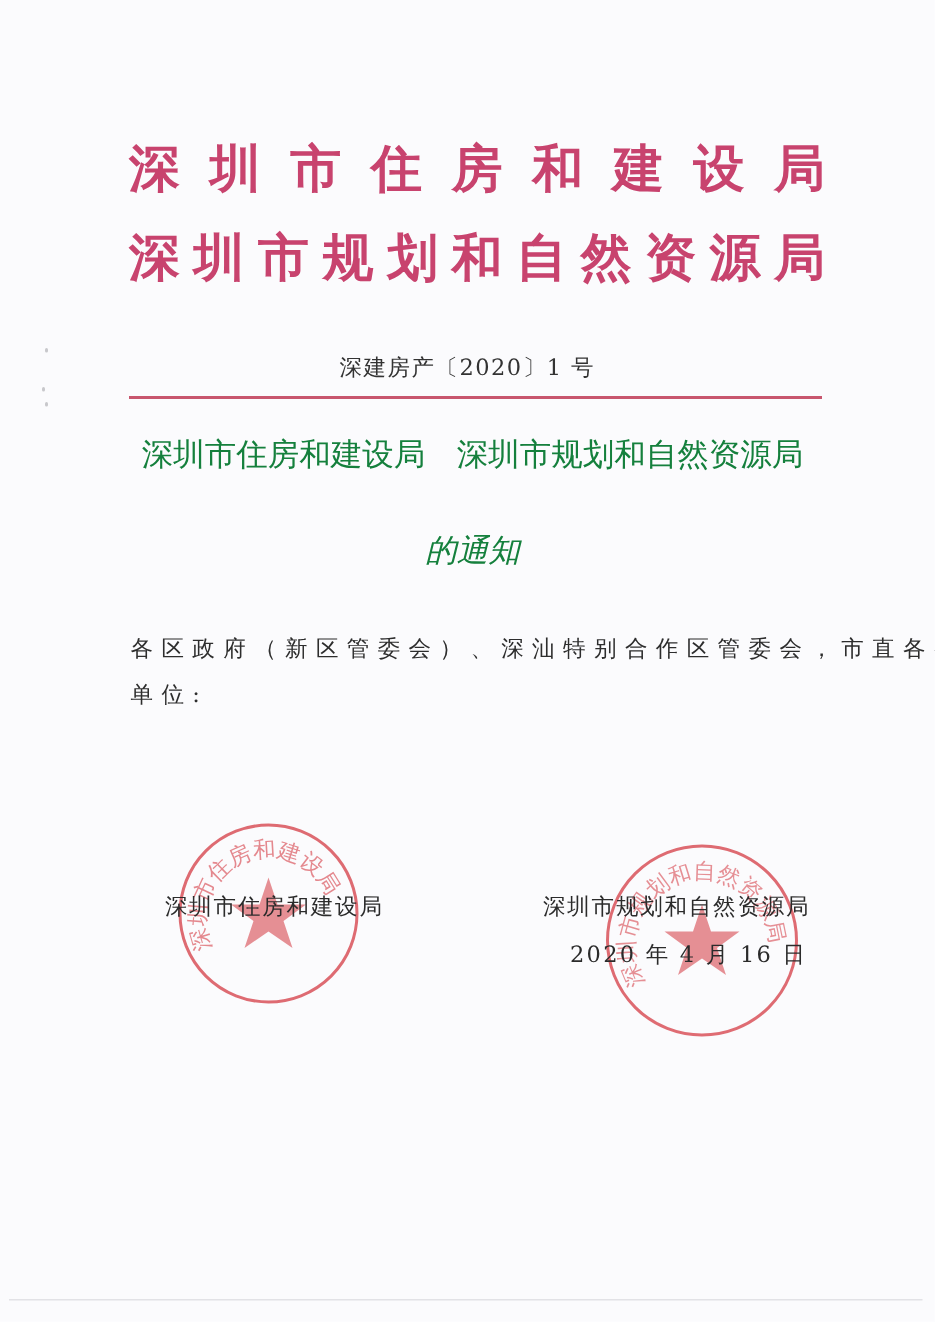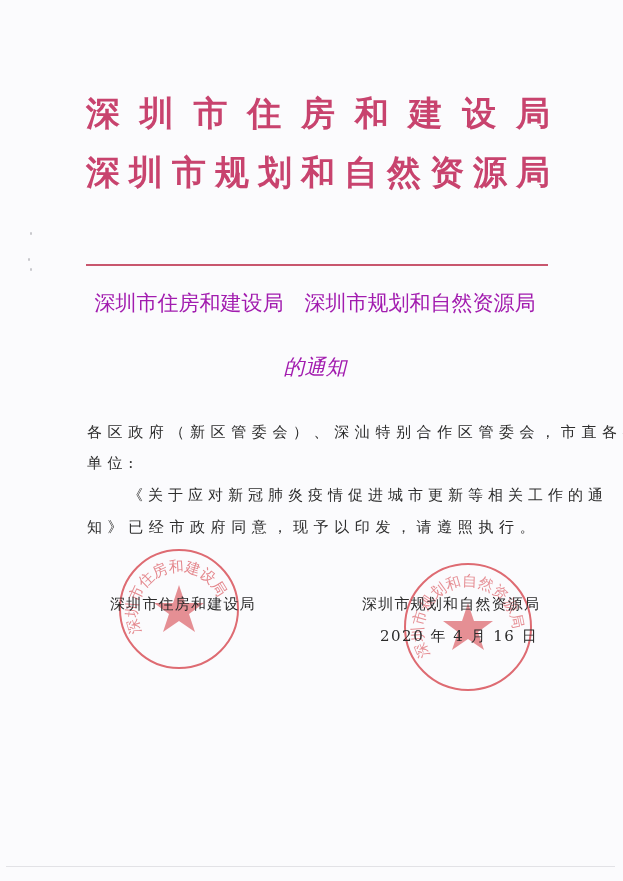--- a/index.html
+++ b/index.html
@@ -35,21 +35,21 @@
     font-size: 15px; color: #333; letter-spacing: 1px;
   }
   .red-rule {
     position: absolute; left: 86px; top: 264px; width: 462px; height: 2px;
     background: #c8566e;
   }
 
   .notice-title {
     position: absolute; left: 80px; width: 470px; text-align: center;
     font-family: "DejaVu Sans", "Liberation Sans", sans-serif;
-    font-size: 21px; line-height: 32px; color: #a21caf;
+    font-size: 21px; line-height: 32px; color: #15803d;
   }
   .notice-title.t1 { top: 287px; }
   .notice-title.t2 { top: 319px; }
   .notice-title.t3 { top: 351px; font-style: italic; }
 
   .body-line {
     position: absolute; left: 87px; width: 462px;
     font-size: 15px; line-height: 20px; color: #2d2d2d;
     white-space: nowrap; letter-spacing: 5.6px;
   }
@@ -101,29 +101,28 @@
     <span>规</span>
     <span>划</span>
     <span>和</span>
     <span>自</span>
     <span>然</span>
     <span>资</span>
     <span>源</span>
     <span>局</span>
   </div>
 
+  <div class="doc-number">深建房产〔2020〕1 号</div>
   <div class="red-rule"></div>
 
   <div class="notice-title t1">深圳市住房和建设局　深圳市规划和自然资源局</div>
   <div class="notice-title t3">的通知</div>
 
   <div class="body-line b1">各区政府（新区管委会）、深汕特别合作区管委会，市直各有关</div>
   <div class="body-line b2">单位:</div>
-  <div class="body-line b3">《关于应对新冠肺炎疫情促进城市更新等相关工作的通</div>
-  <div class="body-line b4">知》已经市政府同意，现予以印发，请遵照执行。</div>
 
   <div class="stamp stamp-left">
     <svg viewBox="0 0 116 116">
       <defs>
         <path id="arcL" d="M 22 84 A 42 42 0 1 1 94 84" fill="none"></path>
       </defs>
       <text font-size="15" fill="#d9525a" fill-opacity="0.8" font-family="DejaVu Serif, serif">
         <textPath href="#arcL" startOffset="2%">深圳市住房和建设局</textPath>
       </text>
       <polygon points="58,34 64,52 83,52 68,63 74,81 58,70 42,81 48,63 33,52 52,52" fill="#d9525a" fill-opacity="0.75"></polygon>

